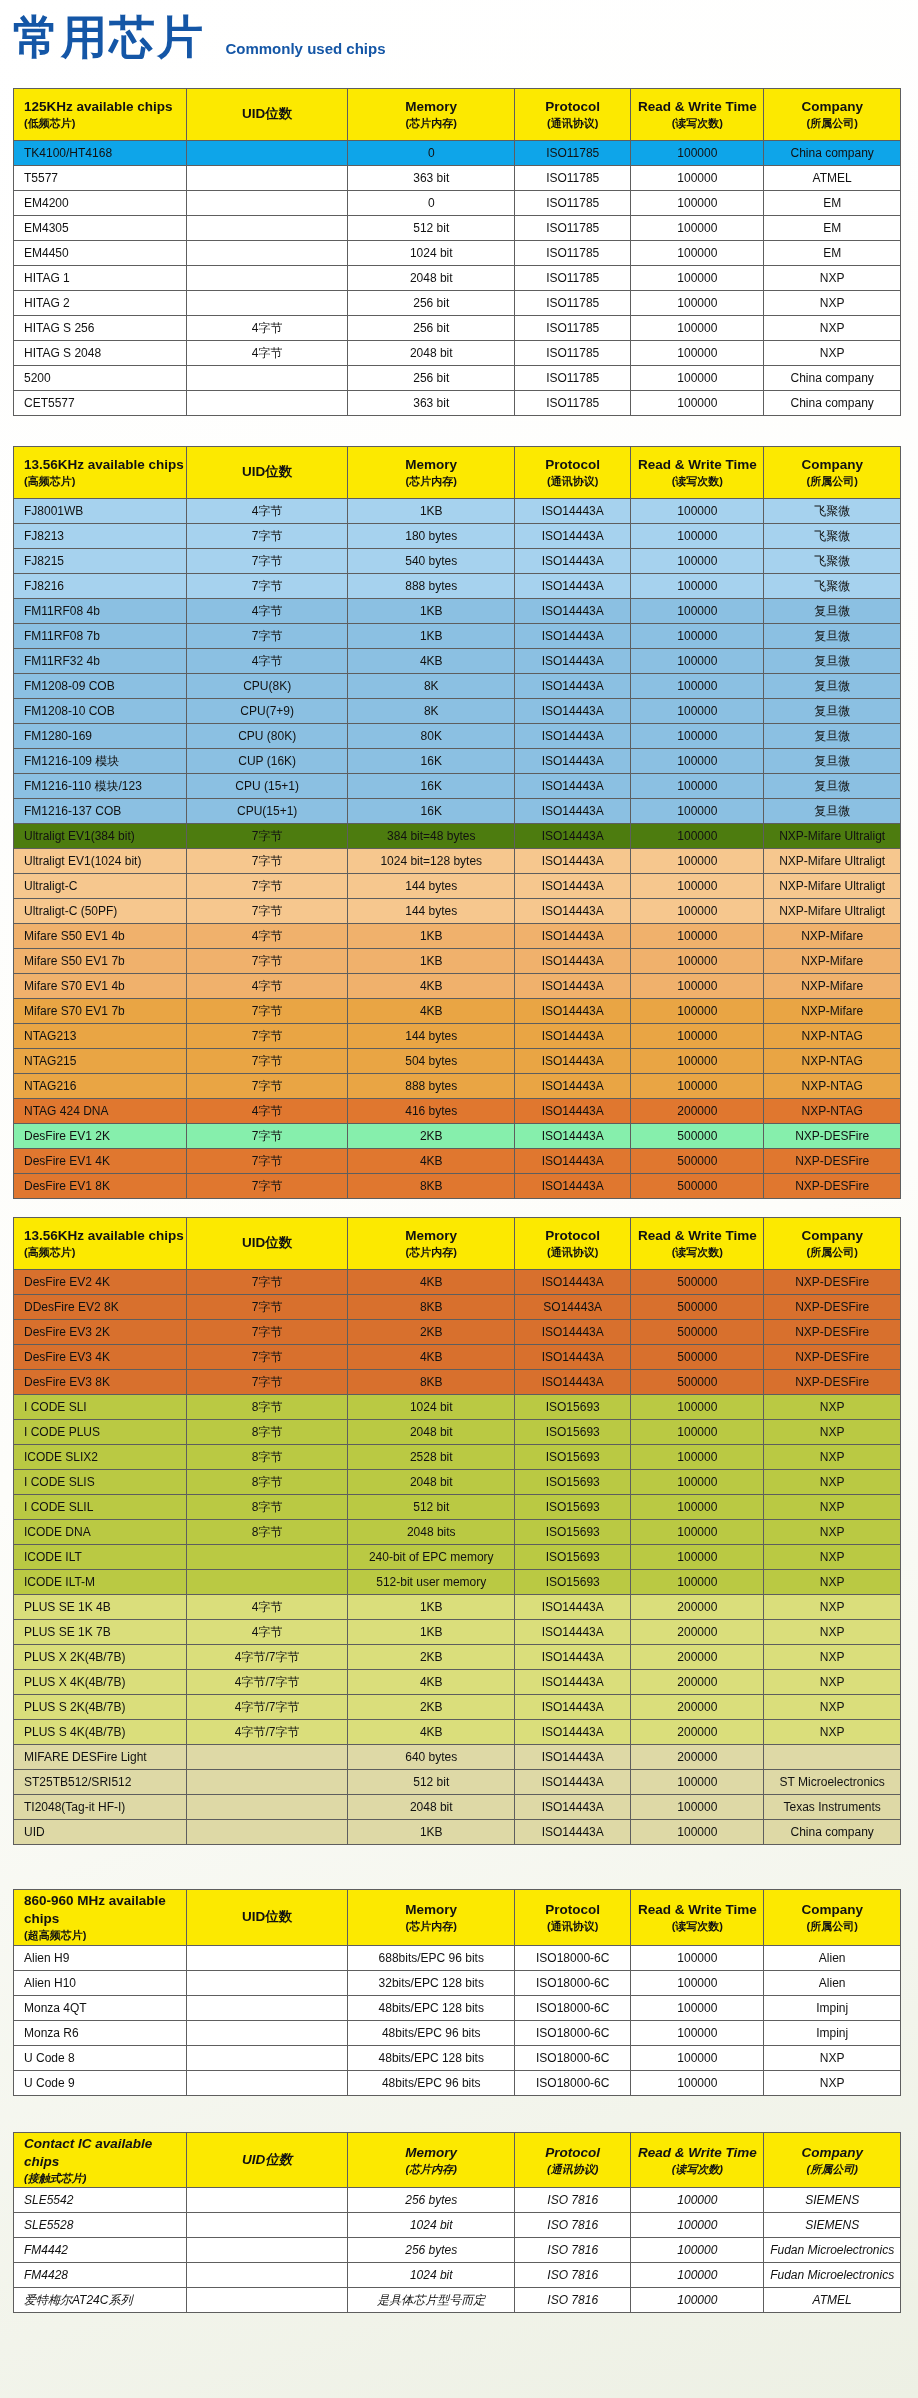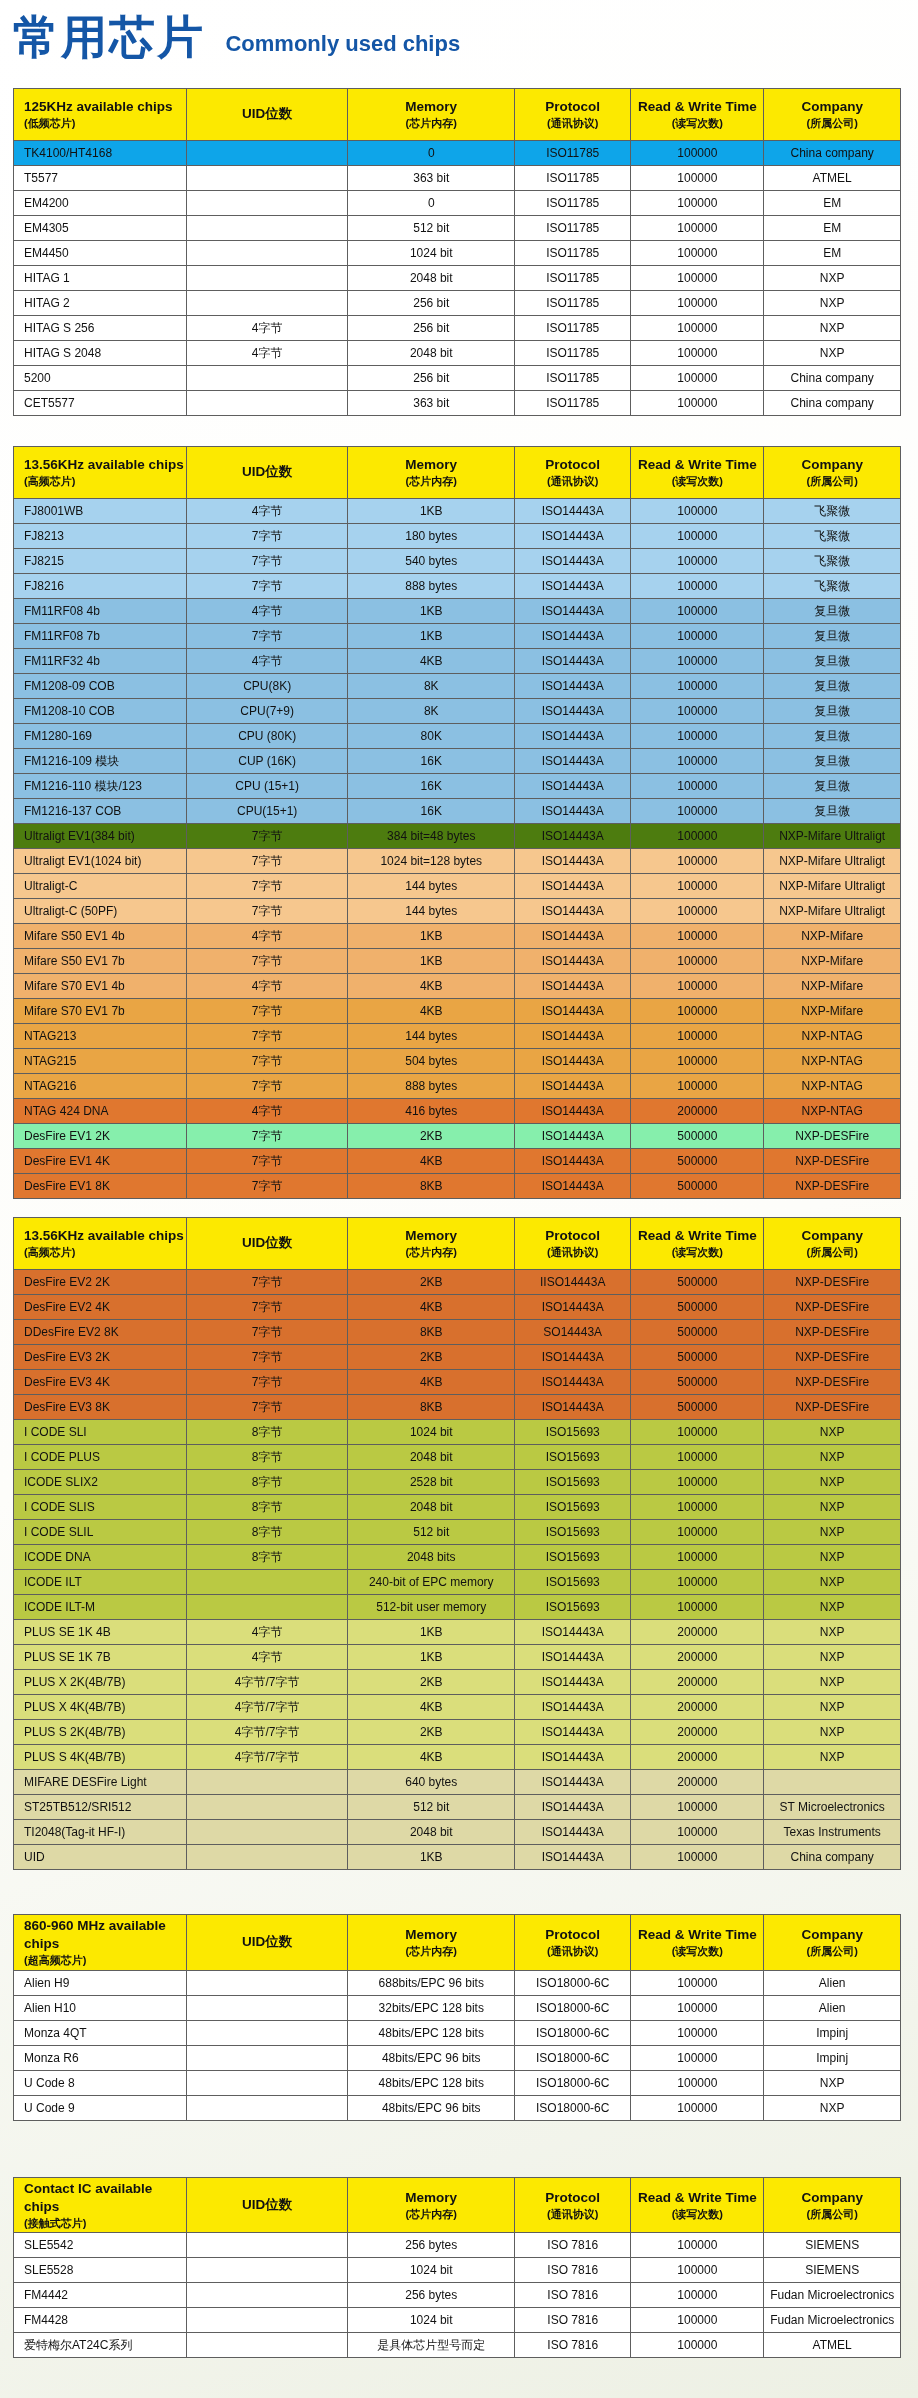--- a/index.html
+++ b/index.html
@@ -10,21 +10,21 @@
     font-family:"Liberation Sans","DejaVu Sans",sans-serif;
     color:#111;
   }
   .page { padding:6px 14px 0 13px; }
   .page-header { height:74px; padding-top:6px; white-space:nowrap; }
   .title-zh {
     display:inline-block; color:#1456a6; font-size:46px; font-weight:bold;
     letter-spacing:2px; line-height:1.1; vertical-align:bottom;
   }
   .title-en {
-    display:inline-block; color:#1456a6; font-size:22px; font-weight:bold;
+    display:inline-block; color:#1456a6; font-size:15px; font-weight:bold;
     margin-left:16px; vertical-align:bottom; padding-bottom:6px;
   }
   table.chip-table {
     width:888px; border-collapse:collapse; table-layout:fixed;
     background:#fff;
   }
   table.chip-table th, table.chip-table td { border:1px solid #5e5e5e; }
   table.chip-table thead th {
     background:#fce900; height:52px; padding:2px 0; vertical-align:middle;
   }
@@ -35,21 +35,21 @@
   .hzh { font-weight:bold; font-size:11px; line-height:1.3; text-align:center; }
   th.first .hen, th.first .hzh { text-align:left; }
   table.chip-table td {
     height:25px; font-size:12px; text-align:center; padding:1px 2px;
     overflow:hidden; white-space:nowrap;
   }
   #t0 { margin-top:8px; }
   #t1 { margin-top:30px; }
   #t2 { margin-top:18px; }
   #t3 { margin-top:44px;border-radius:20px; }
-  #t4 { margin-top:56px; }
+  #t4 { margin-top:36px;font-style:italic; }
   col.c0 { width:19.5%; } col.c1 { width:18.2%; } col.c2 { width:18.8%; }
   col.c3 { width:13.1%; } col.c4 { width:15.0%; } col.c5 { width:15.4%; }
 </style>
 </head>
 <body>
 
 <div class="page">
   <div class="page-header">
     <span class="title-zh">常用芯片</span>
     <span class="title-en">Commonly used chips</span>
@@ -475,28 +475,20 @@
             <div class="hzh">(读写次数)</div>
           </th>
           <th>
             <div class="hen">Company</div>
             <div class="hzh">(所属公司)</div>
           </th>
         </tr>
       </thead>
       <tbody>
         <tr style="background:#d8702d">
-          <td class="first">DesFire EV2 2K</td>
-          <td>7字节</td>
-          <td>2KB</td>
-          <td>IISO14443A</td>
-          <td>500000</td>
-          <td>NXP-DESFire</td>
-        </tr>
-        <tr style="background:#d8702d">
           <td class="first">DesFire EV2 4K</td>
           <td>7字节</td>
           <td>4KB</td>
           <td>ISO14443A</td>
           <td>500000</td>
           <td>NXP-DESFire</td>
         </tr>
         <tr style="background:#d8702d">
           <td class="first">DDesFire EV2 8K</td>
           <td>7字节</td>

